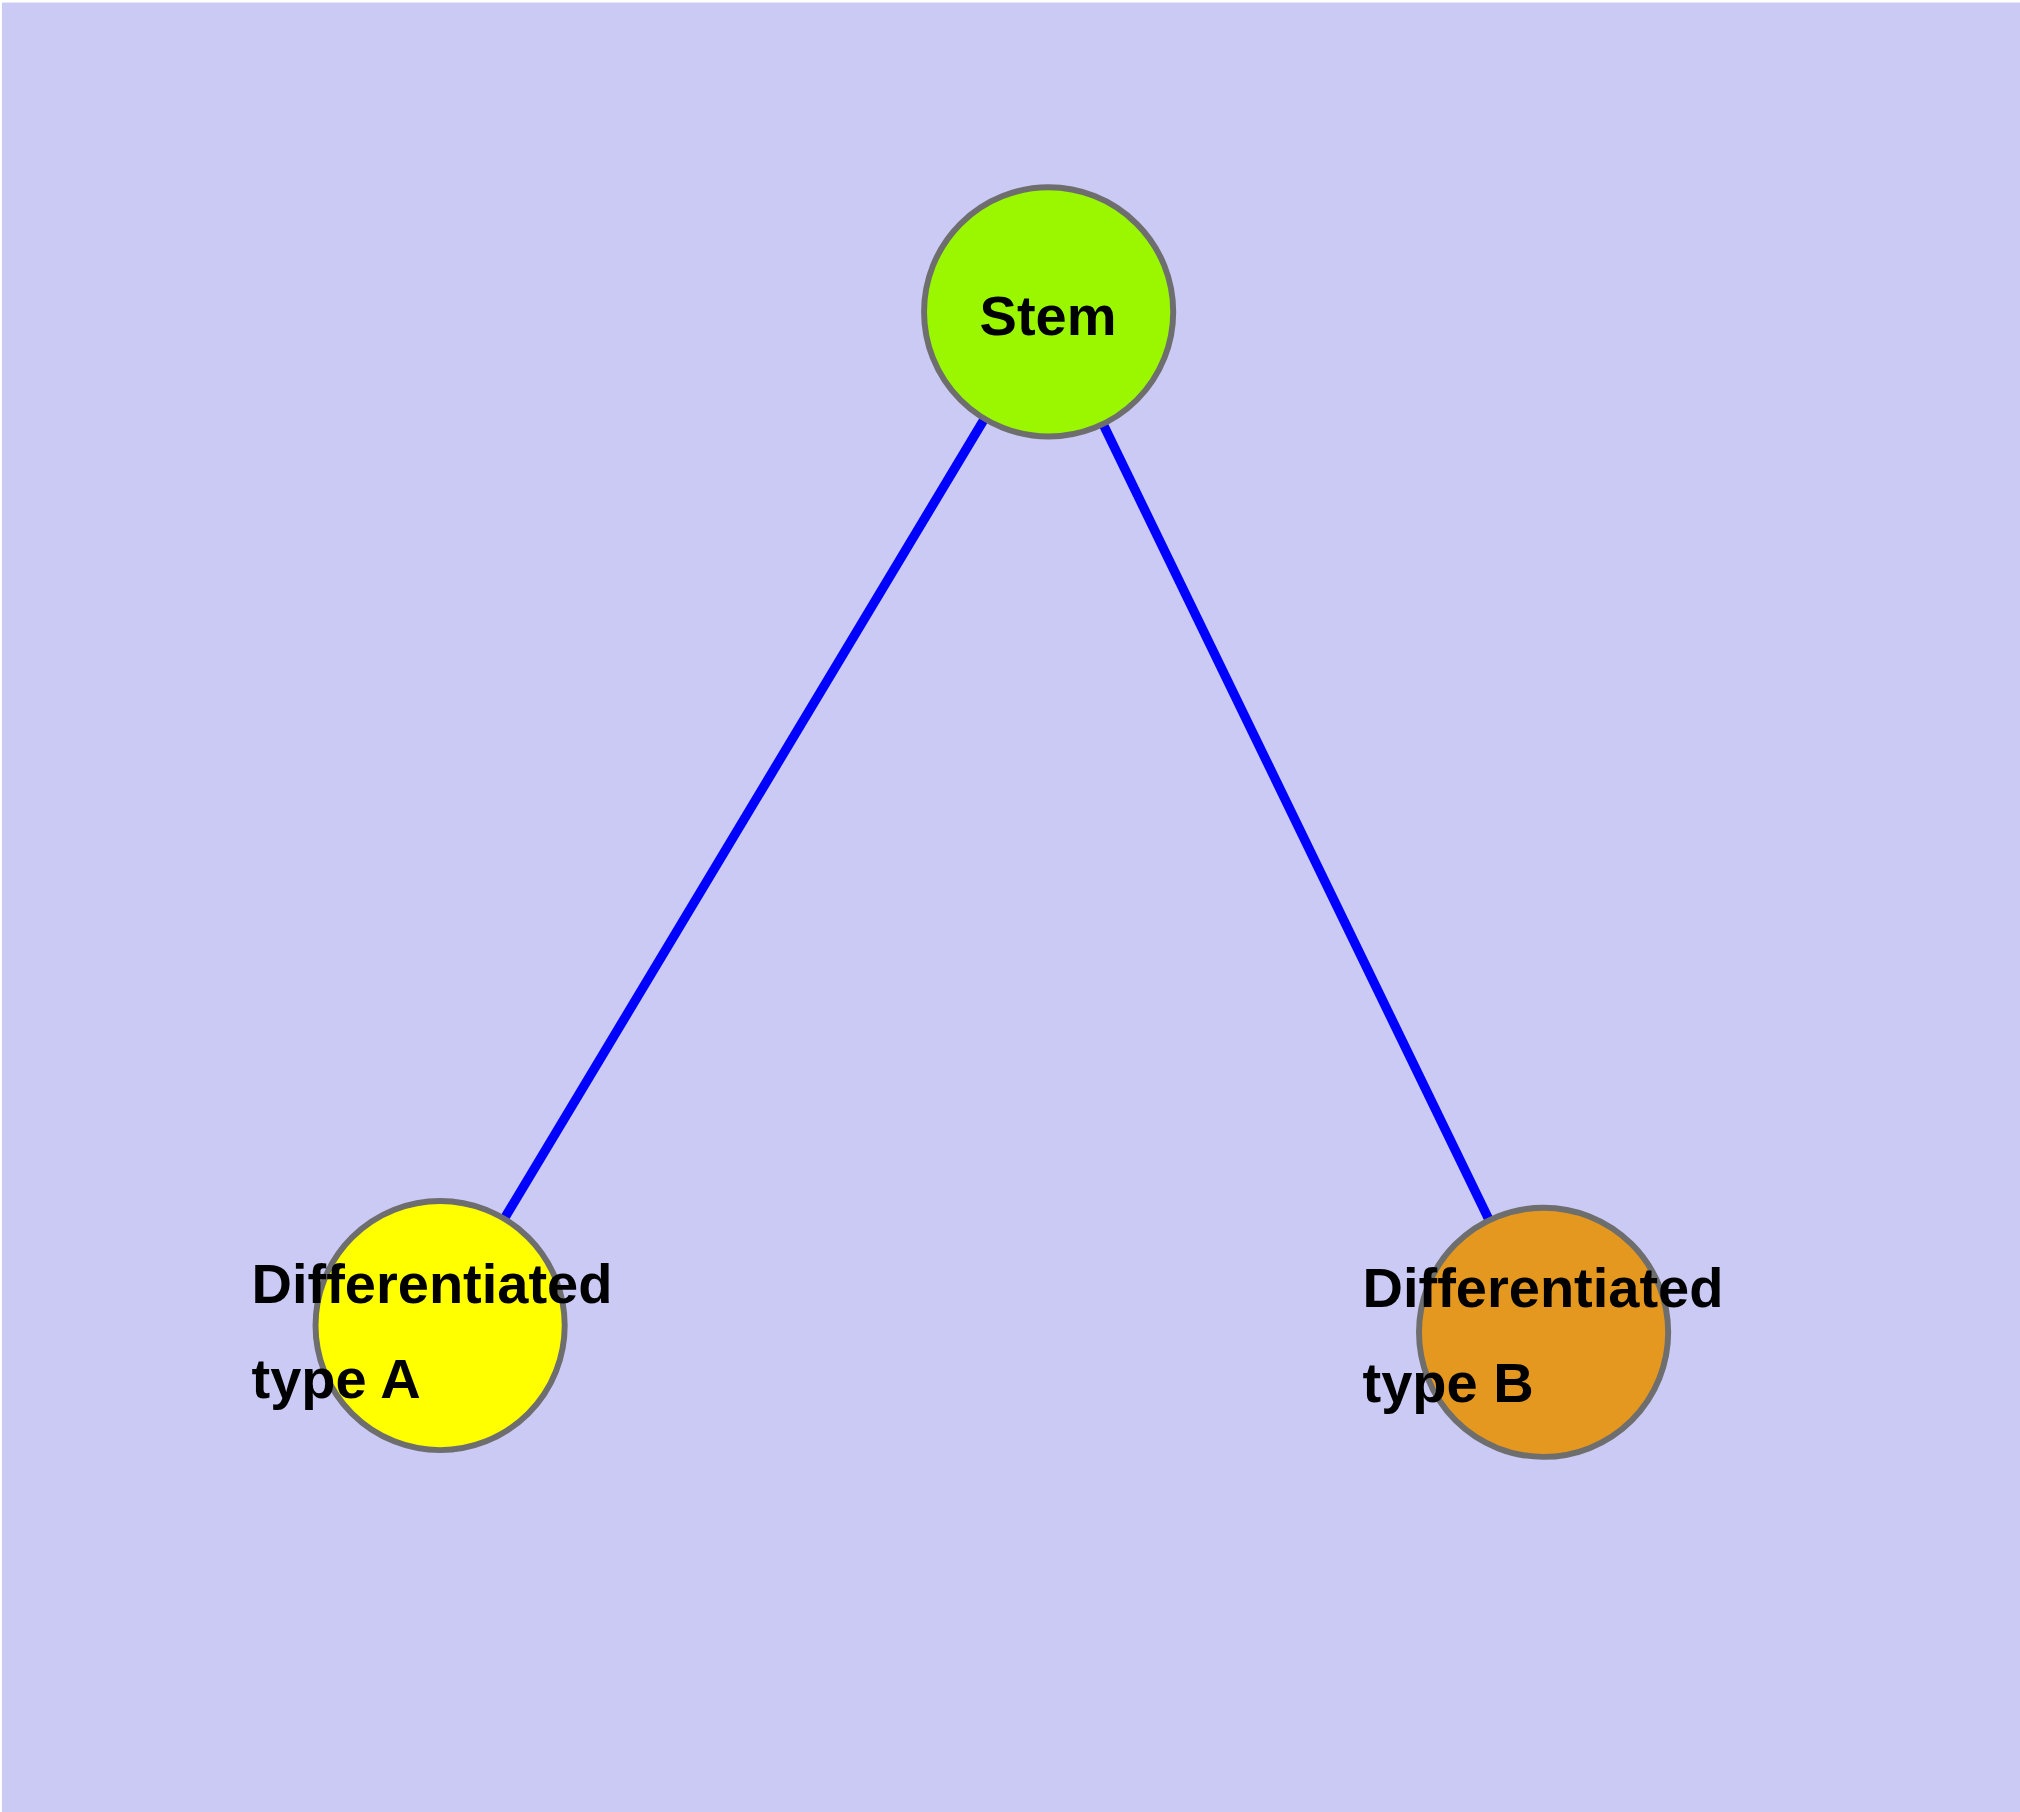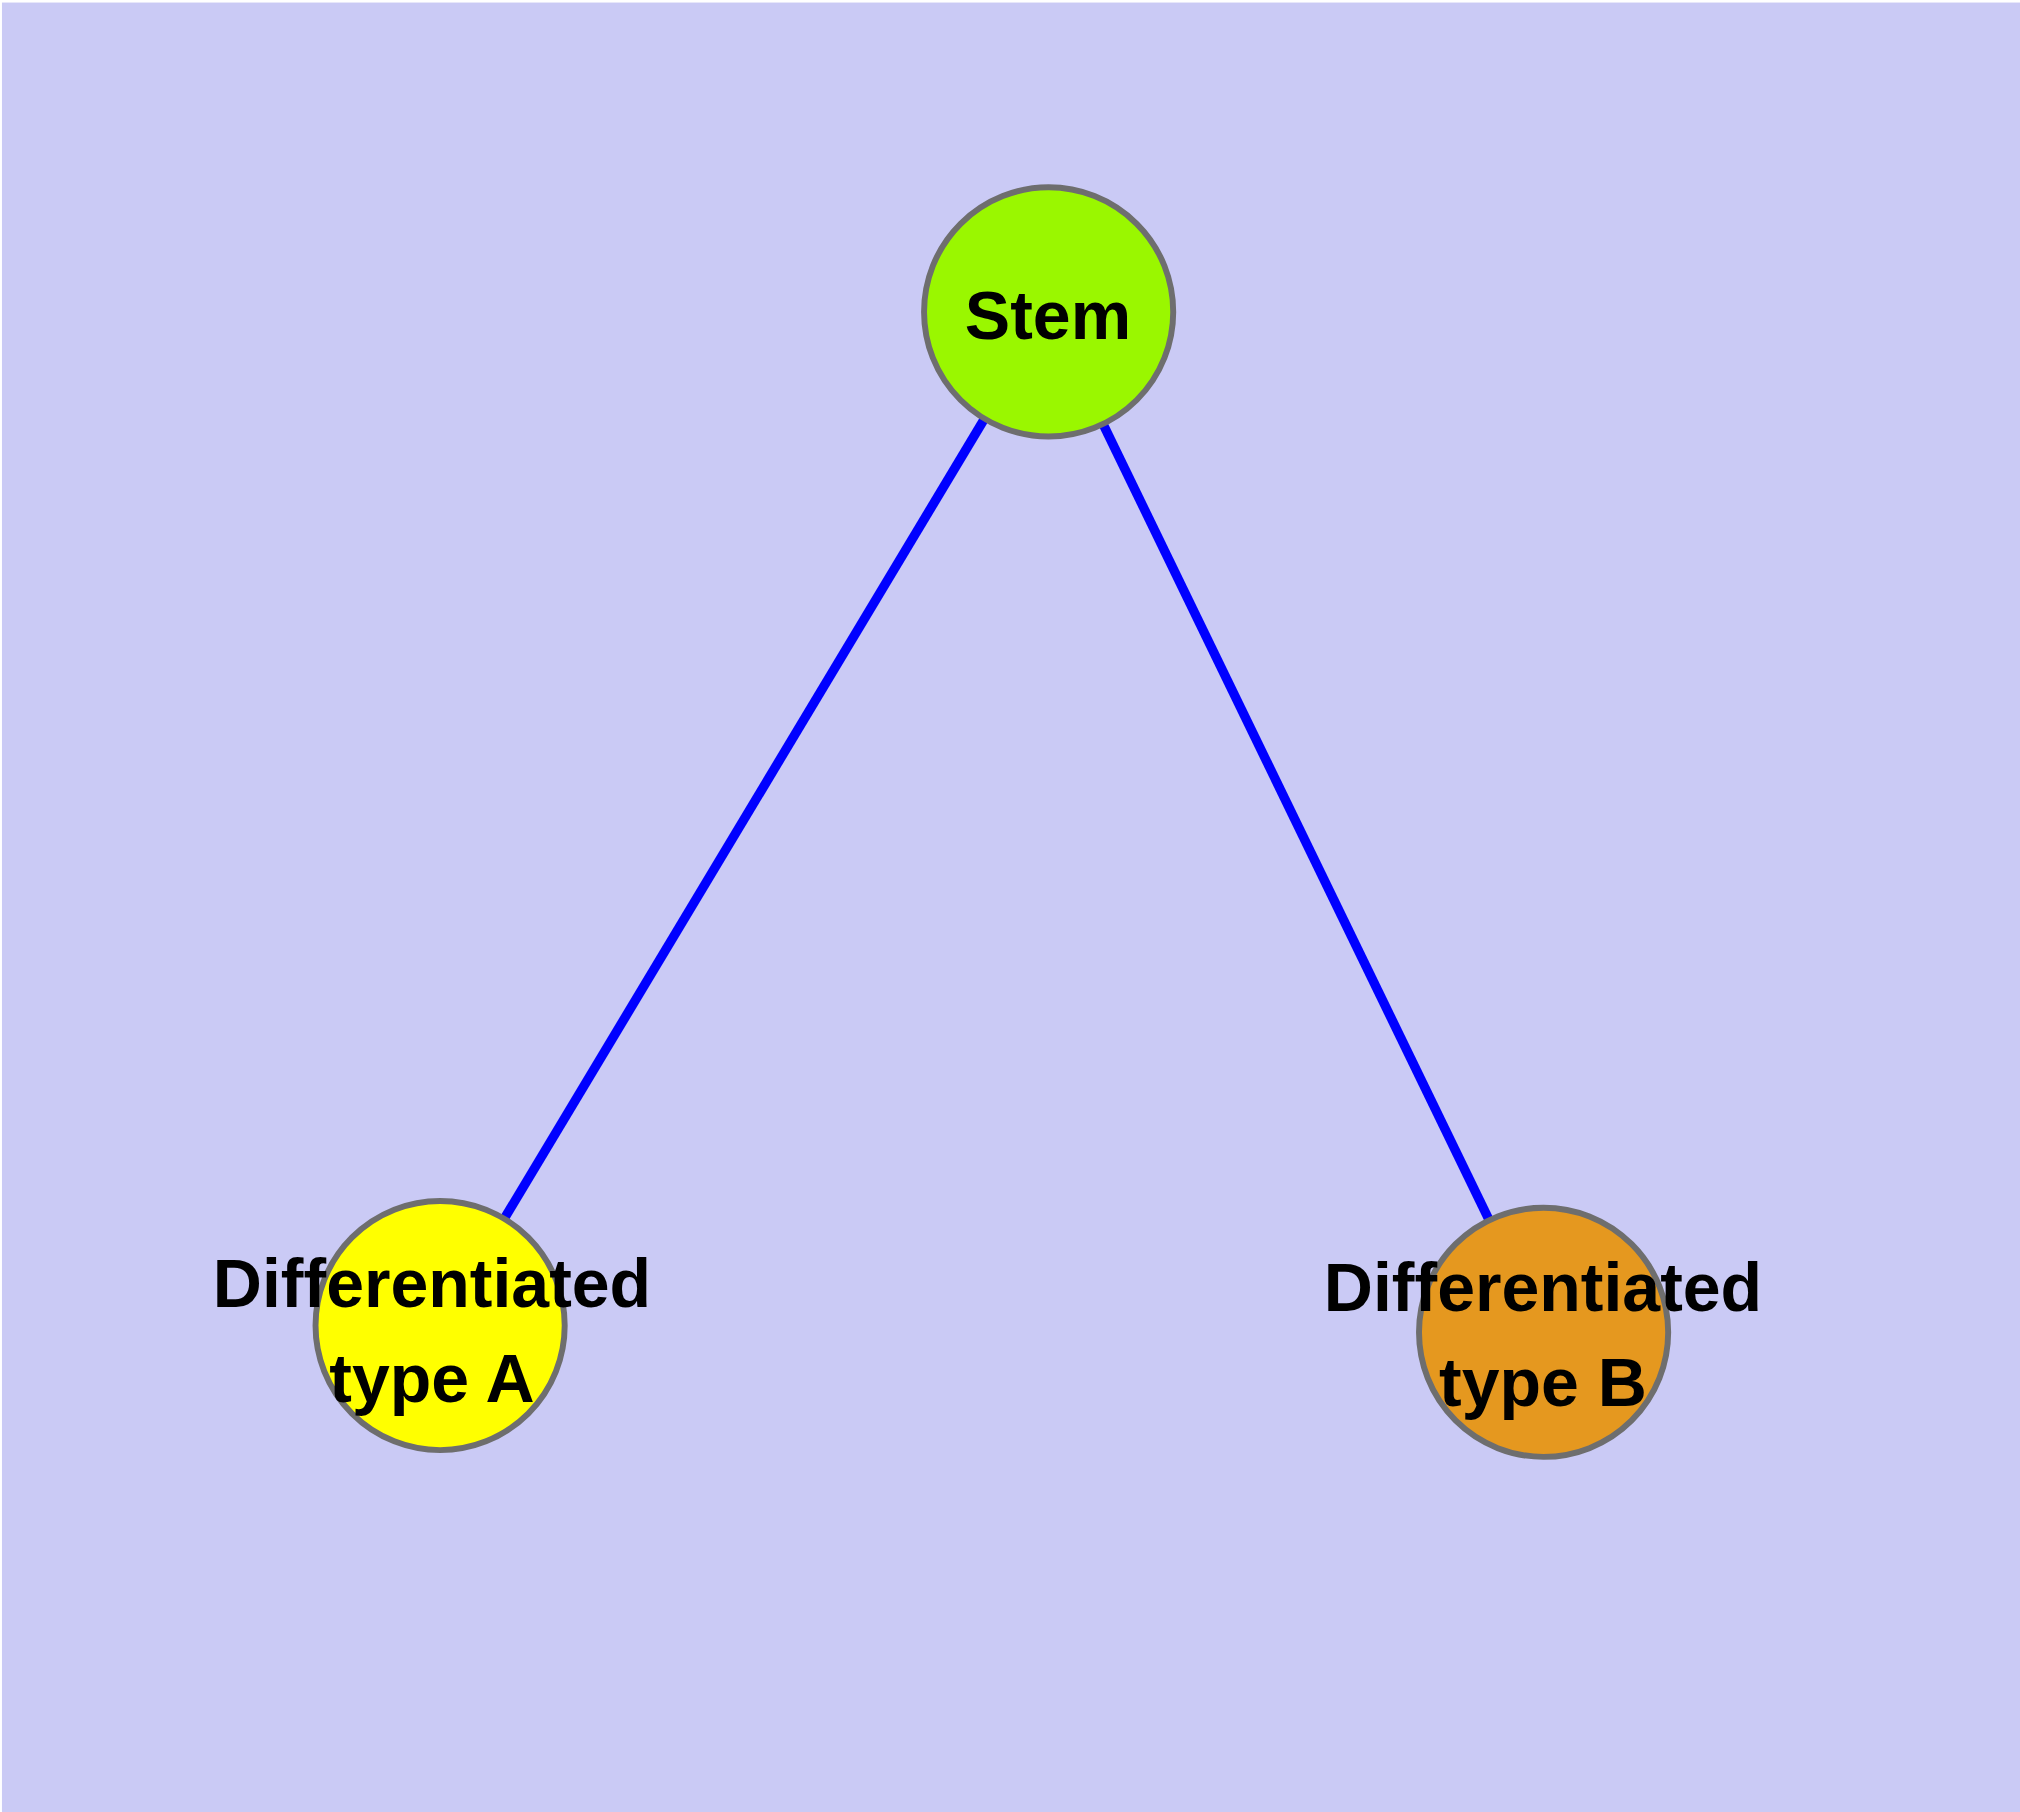--- a/index.html
+++ b/index.html
@@ -17,24 +17,23 @@
   .stage svg {
     position: absolute;
     left: 0;
     top: 0;
     display: block;
   }
   .node-label {
     position: absolute;
     transform: translate(-50%, -50%);
     font-weight: bold;
-    font-size: 68px;
+    font-size: 56px;
     line-height: 95px;
     color: #000000;
-    text-align: center;
     white-space: pre-line;
     pointer-events: none;
   }
   #label-stem   { left: 1048px; top: 315px; }
   #label-type-a { left: 432px;  top: 1331px; }
   #label-type-b { left: 1543px; top: 1335px; }
 </style>
 </head>
 <body>
 

